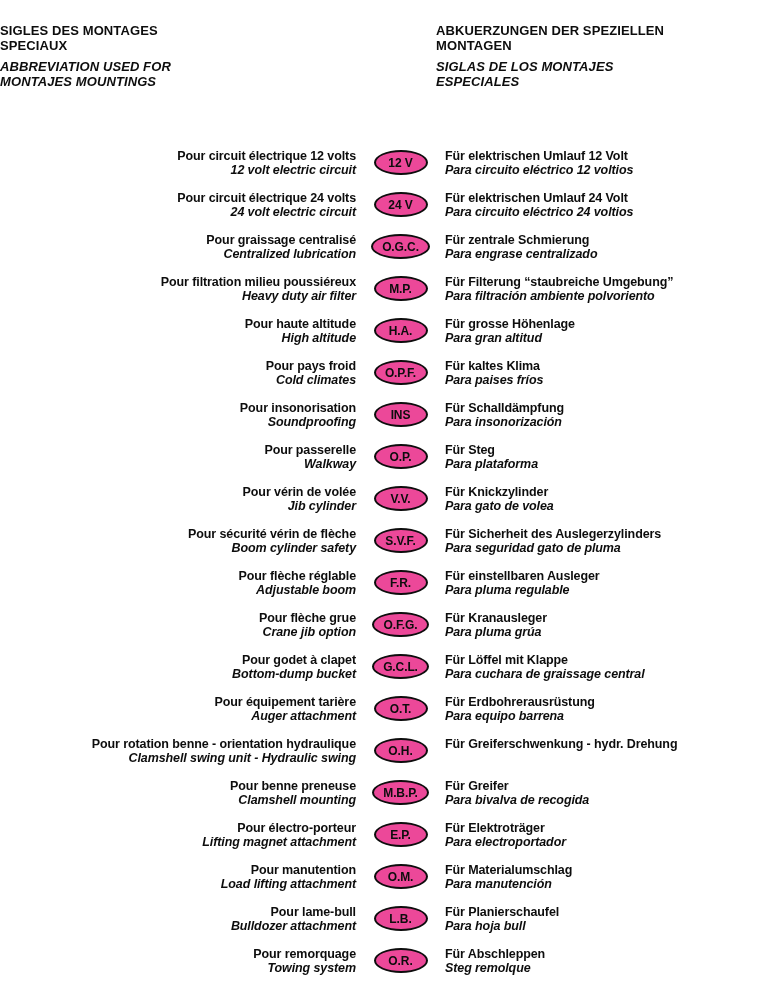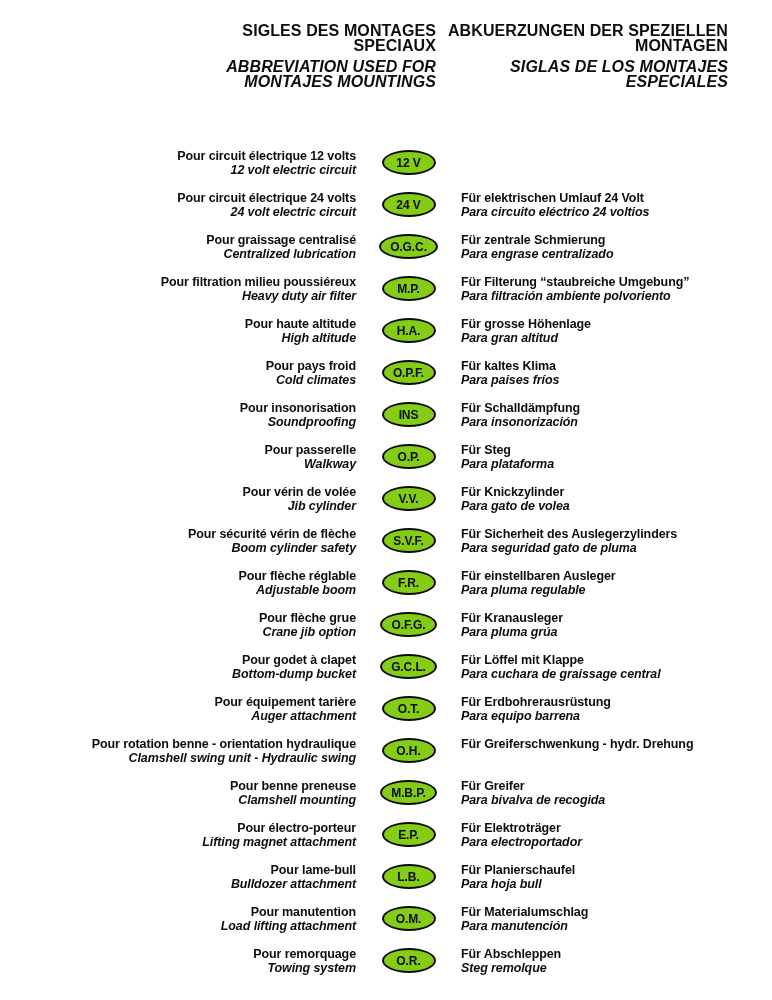--- a/index.html
+++ b/index.html
@@ -20,43 +20,41 @@
     width: 772px;
     height: 1000px;
     padding-top: 23px;
   }
   
   .headers {
     display: flex;
     align-items: flex-start;
   }
   .hcol {
-    text-align: right;
+    text-align: left;
     font-weight: bold;
-    font-size: 16px;
+    font-size: 13px;
     line-height: 15px;
     letter-spacing: 0.1px;
   }
   .hcol-left  { width: 436px; }
   .hcol-right { width: 292px; }
   .h-subtitle {
     font-style: italic;
     margin-top: 6px;
-    margin-left: 44px;
   }
   
   .rows {
     margin-top: 60px;
   }
   .row {
     display: flex;
     align-items: flex-start;
     margin-bottom: 14px;
     height: 28px;
-    gap: 8px;
   }
   .cell {
     font-size: 12.5px;
     line-height: 14px;
     font-weight: bold;
     letter-spacing: -0.1px;
   }
   .cell-left {
     width: 356px;
     text-align: right;
@@ -82,21 +80,21 @@
     height: 25px;
     padding: 0 9px;
     border: 2px solid #0d0d0d;
     border-radius: 50%;
     display: flex;
     align-items: center;
     justify-content: center;
     font-size: 12px;
     font-weight: bold;
     white-space: nowrap;
-    background: #84cc16;
+    background: #ec4899;
   }
 </style>
 </head>
 <body>
 
 <div class="page">
 
   <div class="headers">
     <div class="hcol hcol-left">
       <div>SIGLES DES MONTAGES</div>
@@ -118,20 +116,24 @@
 
   <div class="rows">
     <div class="row">
       <div class="cell cell-left">
         <div class="line1">Pour circuit électrique 12 volts</div>
         <div class="line2">12 volt electric circuit</div>
       </div>
       <div class="cell cell-badge">
         <div class="badge">12 V</div>
       </div>
+      <div class="cell cell-right">
+        <div class="line1">Für elektrischen Umlauf 12 Volt</div>
+        <div class="line2">Para circuito eléctrico 12 voltios</div>
+      </div>
     </div>
 
     <div class="row">
       <div class="cell cell-left">
         <div class="line1">Pour circuit électrique 24 volts</div>
         <div class="line2">24 volt electric circuit</div>
       </div>
       <div class="cell cell-badge">
         <div class="badge">24 V</div>
       </div>
@@ -345,48 +347,48 @@
         <div class="badge">E.P.</div>
       </div>
       <div class="cell cell-right">
         <div class="line1">Für Elektroträger</div>
         <div class="line2">Para electroportador</div>
       </div>
     </div>
 
     <div class="row">
       <div class="cell cell-left">
+        <div class="line1">Pour manutention</div>
+        <div class="line2">Load lifting attachment</div>
+      </div>
+      <div class="cell cell-badge">
+        <div class="badge">O.M.</div>
+      </div>
+      <div class="cell cell-right">
+        <div class="line1">Für Materialumschlag</div>
+        <div class="line2">Para manutención</div>
+      </div>
+    </div>
+
+    <div class="row">
+      <div class="cell cell-left">
         <div class="line1">Pour lame-bull</div>
         <div class="line2">Bulldozer attachment</div>
       </div>
       <div class="cell cell-badge">
         <div class="badge">L.B.</div>
       </div>
       <div class="cell cell-right">
         <div class="line1">Für Planierschaufel</div>
         <div class="line2">Para hoja bull</div>
       </div>
     </div>
 
     <div class="row">
       <div class="cell cell-left">
-        <div class="line1">Pour manutention</div>
-        <div class="line2">Load lifting attachment</div>
-      </div>
-      <div class="cell cell-badge">
-        <div class="badge">O.M.</div>
-      </div>
-      <div class="cell cell-right">
-        <div class="line1">Für Materialumschlag</div>
-        <div class="line2">Para manutención</div>
-      </div>
-    </div>
-
-    <div class="row">
-      <div class="cell cell-left">
         <div class="line1">Pour remorquage</div>
         <div class="line2">Towing system</div>
       </div>
       <div class="cell cell-badge">
         <div class="badge">O.R.</div>
       </div>
       <div class="cell cell-right">
         <div class="line1">Für Abschleppen</div>
         <div class="line2">Steg remolque</div>
       </div>

